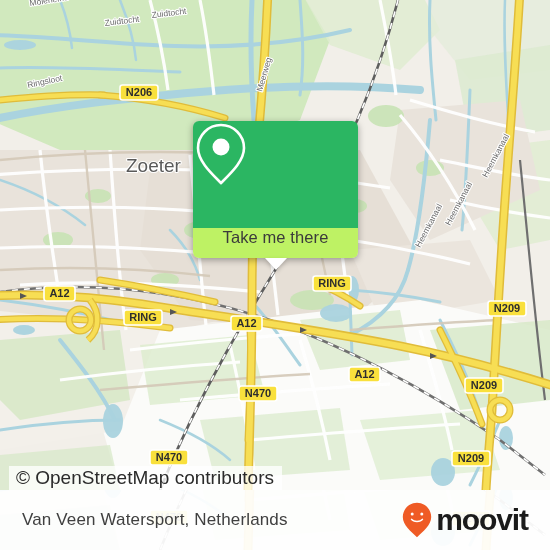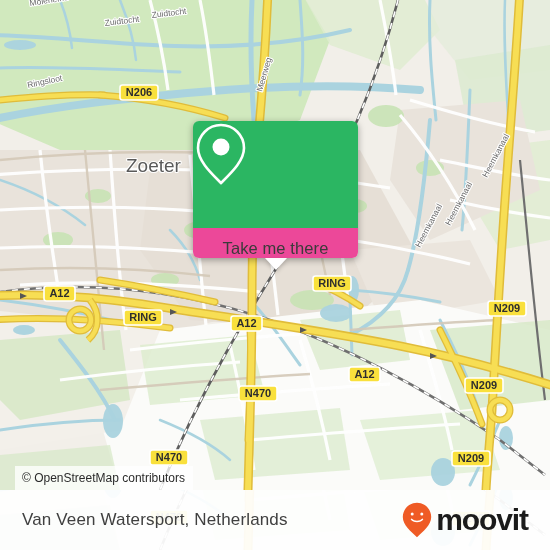--- a/index.html
+++ b/index.html
@@ -25,44 +25,44 @@
     box-shadow:0 2px 7px rgba(0,0,0,.35);
     overflow:visible;
     z-index:40;
   }
   #callout-top{
     height:107px;width:100%;
     border-radius:6px 6px 0 0;
     display:flex;align-items:center;justify-content:center;
   }
   #callout-bottom{
-    height:30px;width:100%;background:#ec4899;
+    height:30px;width:100%;background:#bef264;
     border-radius:0 0 6px 6px;
-    display:flex;align-items:flex-end;justify-content:center;
+    display:flex;align-items:flex-start;justify-content:center;
     position:relative;
   }
   #callout-label{
     font-size:16.5px;color:#3b3b3b;letter-spacing:.1px;white-space:nowrap;
   }
   #callout-tail{
     position:absolute;left:50%;top:100%;margin-left:-11px;
     width:0;height:0;
     border-left:11px solid transparent;
     border-right:11px solid transparent;
     border-top:12px solid #ffffff;
     filter:drop-shadow(0 2px 2px rgba(0,0,0,.22));
   }
 
   
   #attribution{
-    position:absolute;left:15px;top:466px;height:24px;
+    position:absolute;left:9px;top:466px;height:24px;
     padding:0 8px 0 7px;
     display:flex;align-items:center;
     background:rgba(255,255,255,.78);
-    font-size:12px;color:#2b2b2b;
+    font-size:19px;color:#2b2b2b;
     z-index:30;white-space:nowrap;
   }
 
   
   #footer{
     position:absolute;left:0;top:490px;width:550px;height:60px;
     background:#ffffff;overflow:hidden;
   }
   #footer-ghost{position:absolute;left:0;top:-490px;opacity:.055;}
   #footer-inner{

